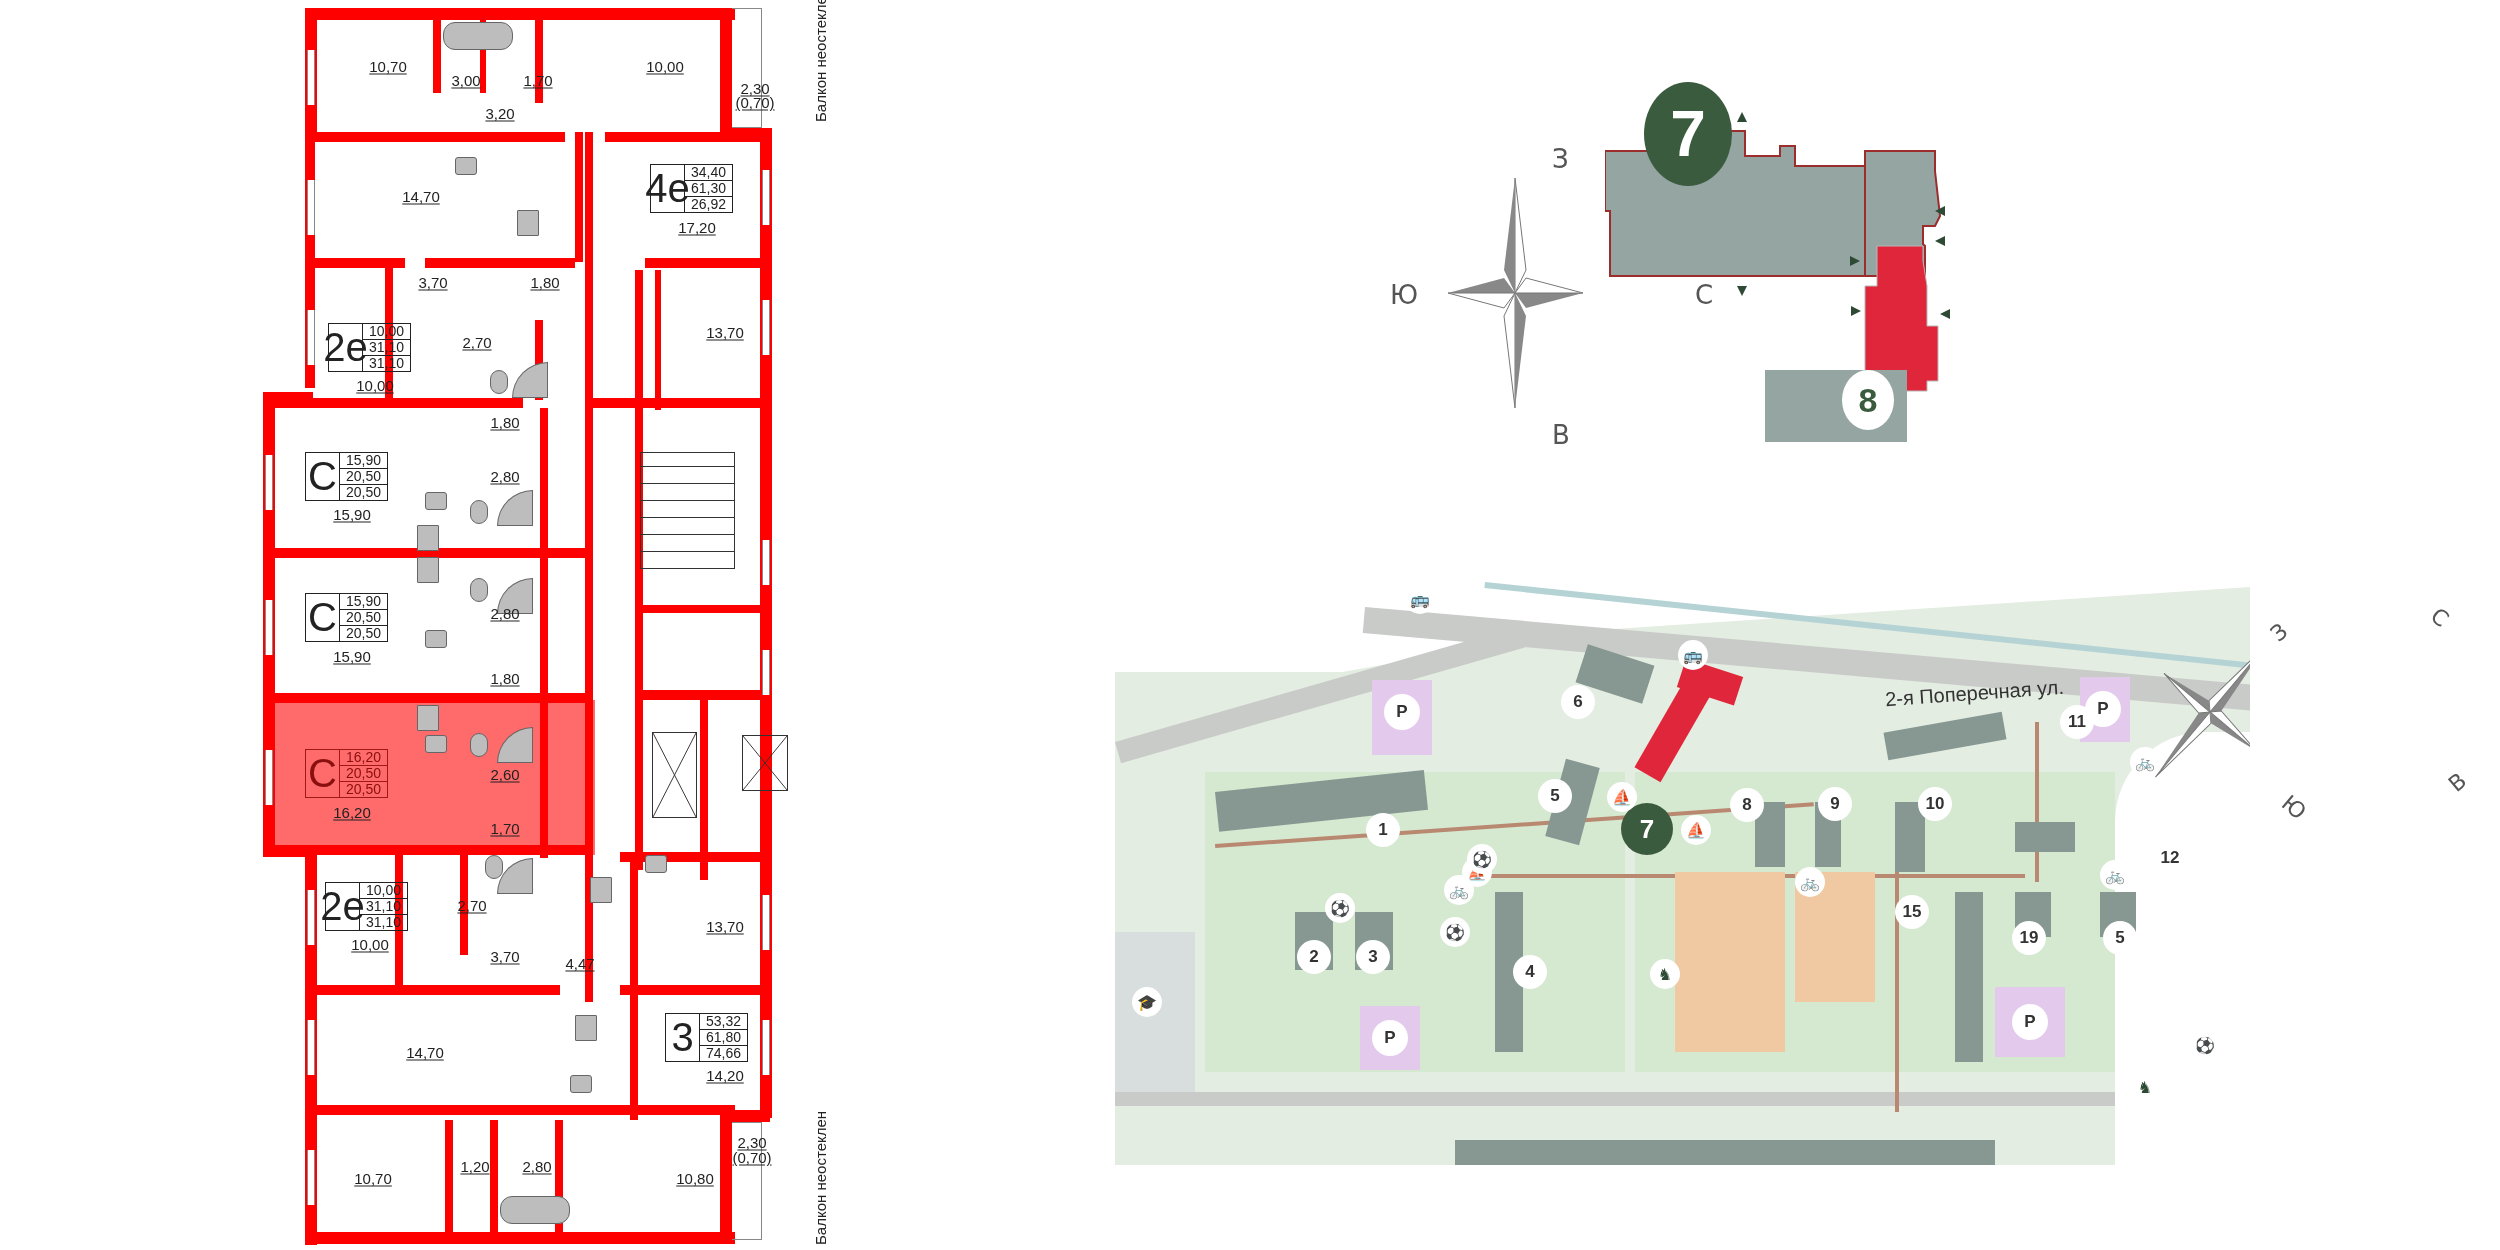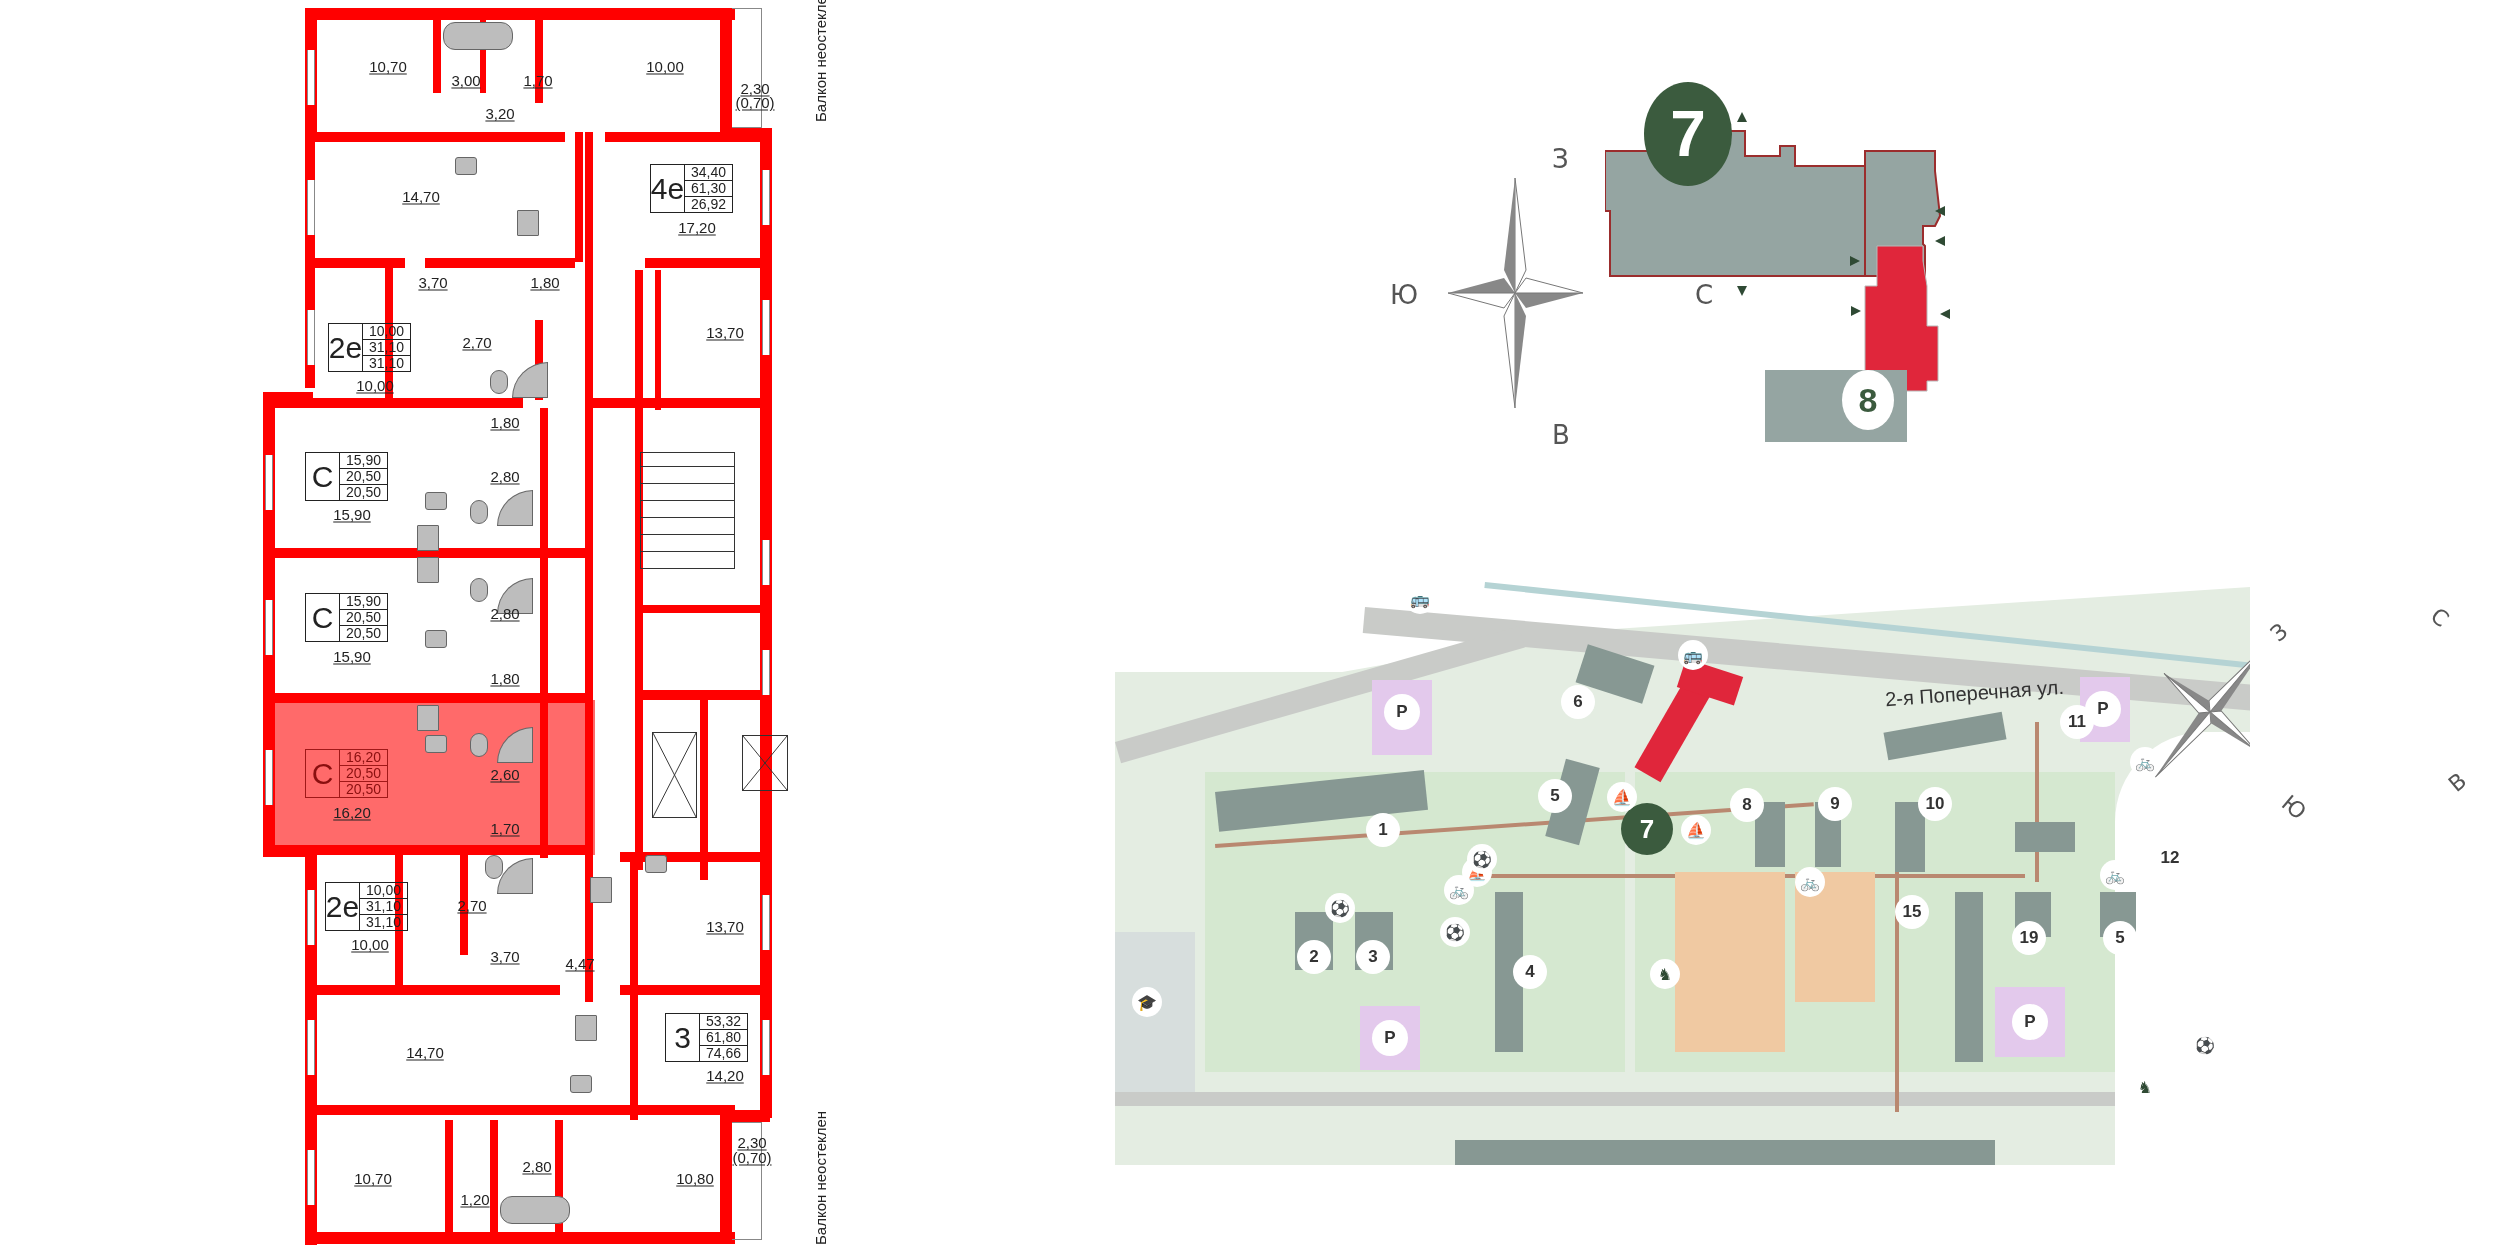--- a/index.html
+++ b/index.html
@@ -4,21 +4,21 @@
 <style>
   * { box-sizing: border-box; margin: 0; padding: 0; }
   html, body { width: 2500px; height: 1250px; background: #ffffff; overflow: hidden; }
   body { position: relative; font-family: "Liberation Sans", sans-serif; color: #222; }
 
   
   #floorplan { position: absolute; left: 255px; top: 0; width: 610px; height: 1250px; }
   .wall { position: absolute; background: #ff0000; }
   .room-label { position: absolute; font-size: 15px; color: #222; text-decoration: underline; text-underline-offset: 2px; transform: translate(-50%, -50%); white-space: nowrap; }
   .unit-badge { position: absolute; display: flex; border: 1.5px solid #222; background: rgba(255,255,255,0.0); }
-  .unit-badge .ut { width: 34px; display: flex; align-items: center; justify-content: center; font-size: 30px; border-right: 1.5px solid #222; }
+  .unit-badge .ut { width: 34px; display: flex; align-items: center; justify-content: center; font-size: 40px; border-right: 1.5px solid #222; }
   .unit-badge .ua { display: flex; flex-direction: column; }
   .unit-badge .ua span { font-size: 14px; line-height: 15px; padding: 0 6px; border-bottom: 1px solid #222; text-align: center; }
   .unit-badge .ua span:last-child { border-bottom: none; }
   .highlight-unit { position: absolute; background: rgba(255, 80, 80, 0.85); }
   .balcony-label { position: absolute; font-size: 15px; transform: rotate(-90deg); transform-origin: left top; white-space: nowrap; color: #222; }
   .fixture { position: absolute; background: #bdbdbd; border: 1px solid #666; border-radius: 3px; }
   .fixture.sink { width: 22px; height: 18px; }
   .fixture.stove { width: 22px; height: 26px; border-radius: 1px; }
   .fixture.tub { width: 70px; height: 28px; border-radius: 12px; }
   .fixture.toilet { width: 18px; height: 24px; border-radius: 9px; }
@@ -248,21 +248,21 @@
   <div class="room-label" style="left:97px; top:812px;">16,20</div>
   <div class="room-label" style="left:250px; top:828px;">1,70</div>
   <div class="room-label" style="left:217px; top:905px;">2,70</div>
   <div class="room-label" style="left:115px; top:944px;">10,00</div>
   <div class="room-label" style="left:250px; top:956px;">3,70</div>
   <div class="room-label" style="left:325px; top:963px;">4,47</div>
   <div class="room-label" style="left:470px; top:926px;">13,70</div>
   <div class="room-label" style="left:170px; top:1052px;">14,70</div>
   <div class="room-label" style="left:470px; top:1075px;">14,20</div>
   <div class="room-label" style="left:118px; top:1178px;">10,70</div>
-  <div class="room-label" style="left:220px; top:1166px;margin-top:33px;">1,20</div>
+  <div class="room-label" style="left:220px; top:1166px;">1,20</div>
   <div class="room-label" style="left:282px; top:1166px;">2,80</div>
   <div class="room-label" style="left:440px; top:1178px;">10,80</div>
   <div class="room-label" style="left:497px; top:1142px;">2,30</div>
   <div class="room-label" style="left:497px; top:1157px;">(0,70)</div>
 </div>
 
 <div id="keyplan">
 
   <svg style="position:absolute; left:88px; top:108px;" width="135" height="230" viewBox="0 0 135 230">
     <polygon points="67,0 78,92 67,115" fill="#fff" stroke="#777" stroke-width="1"></polygon>

